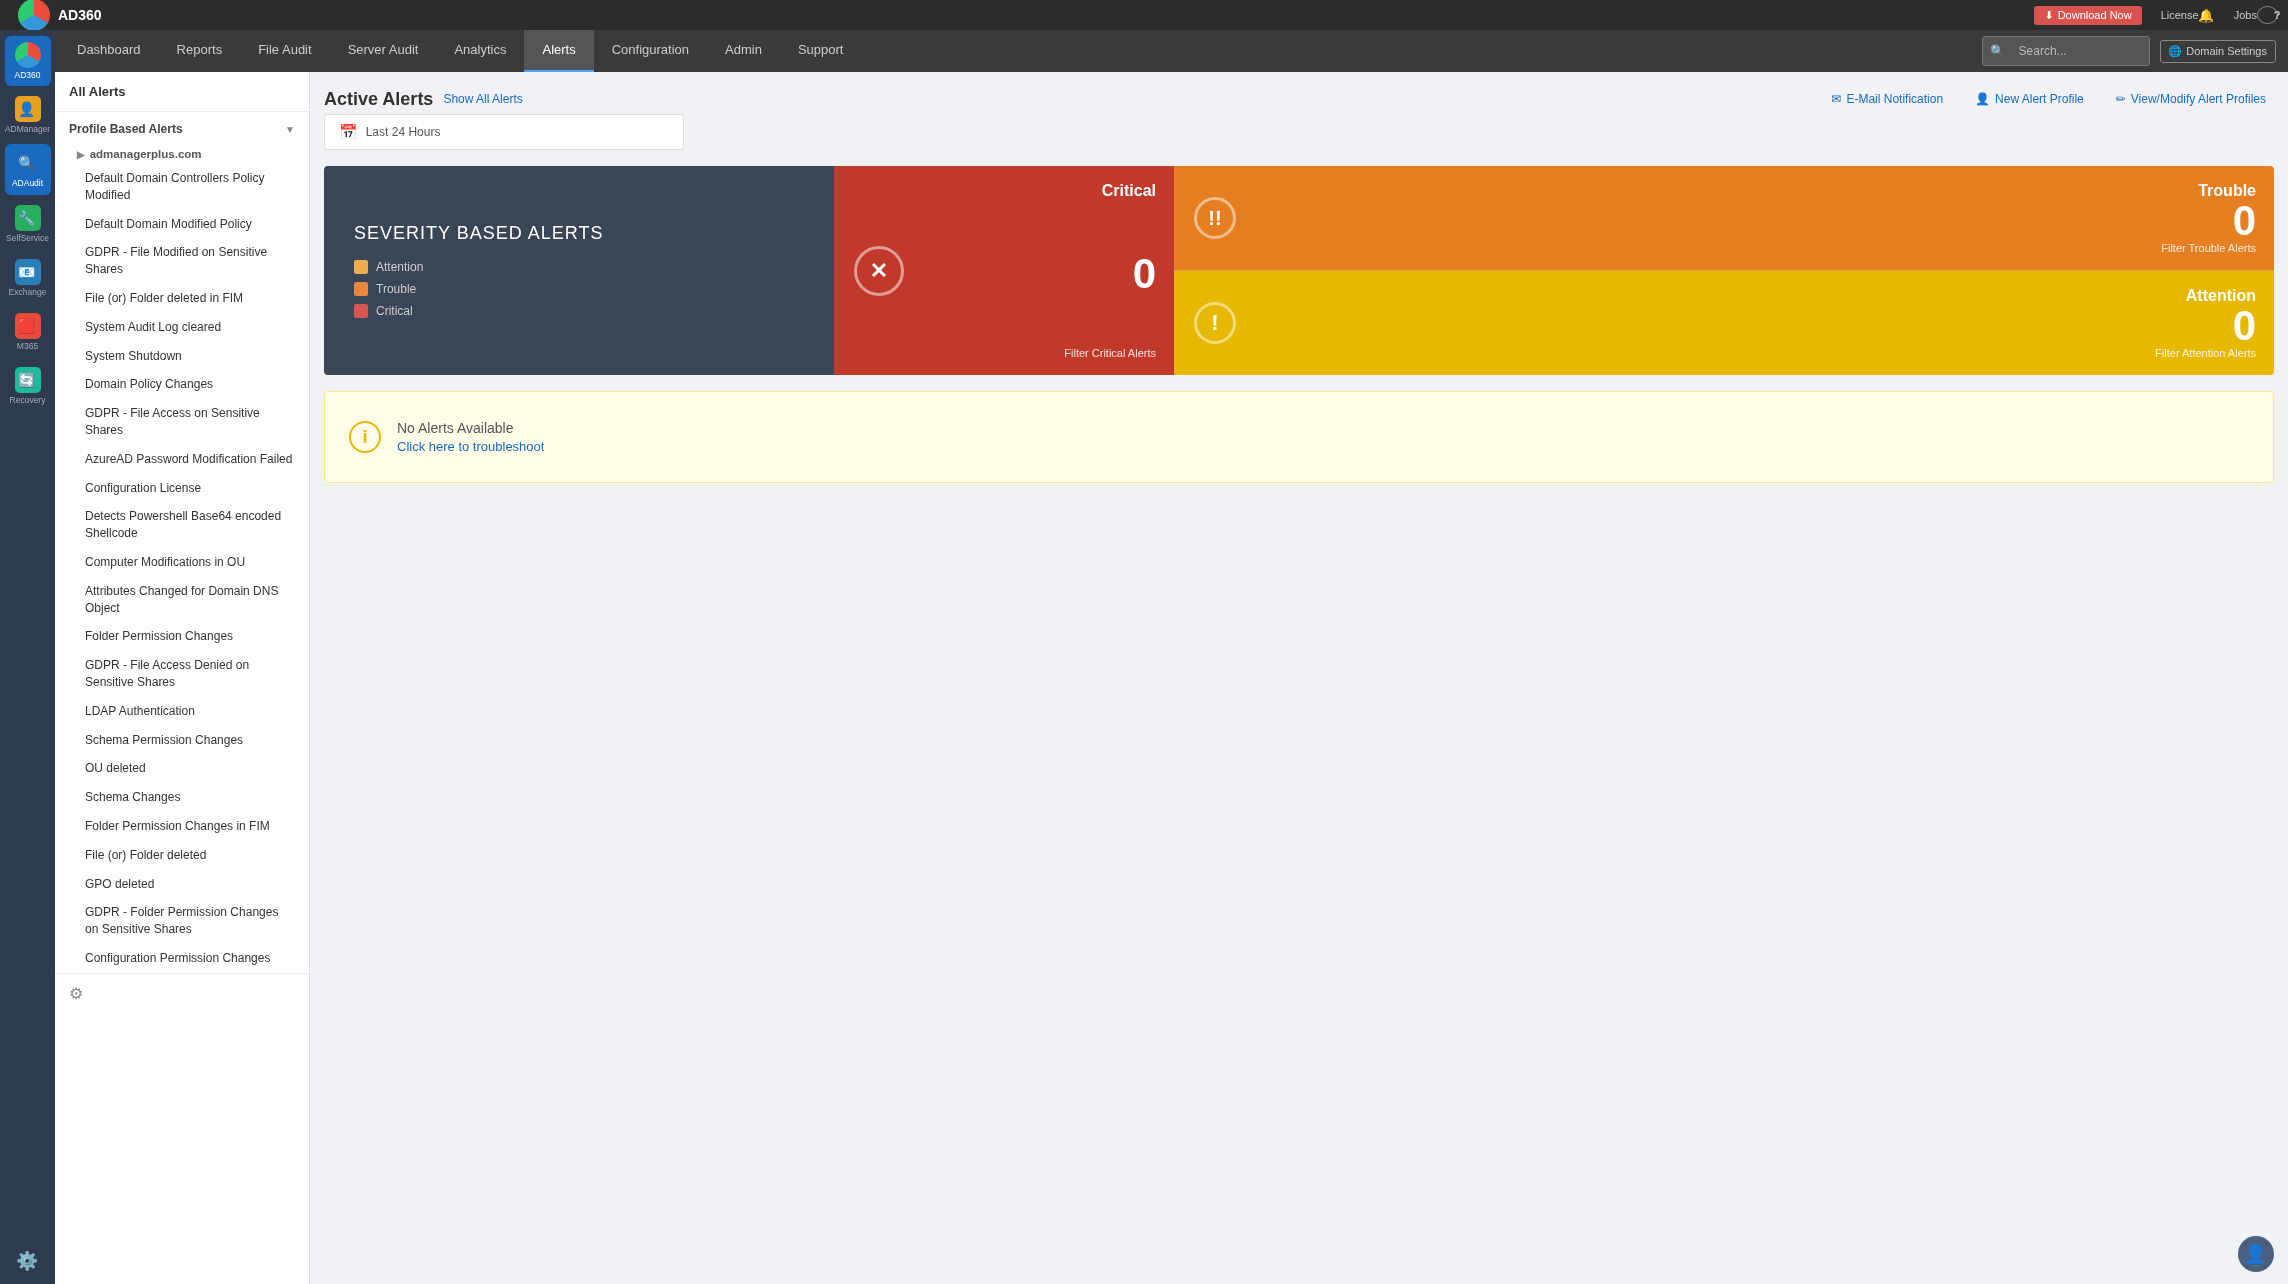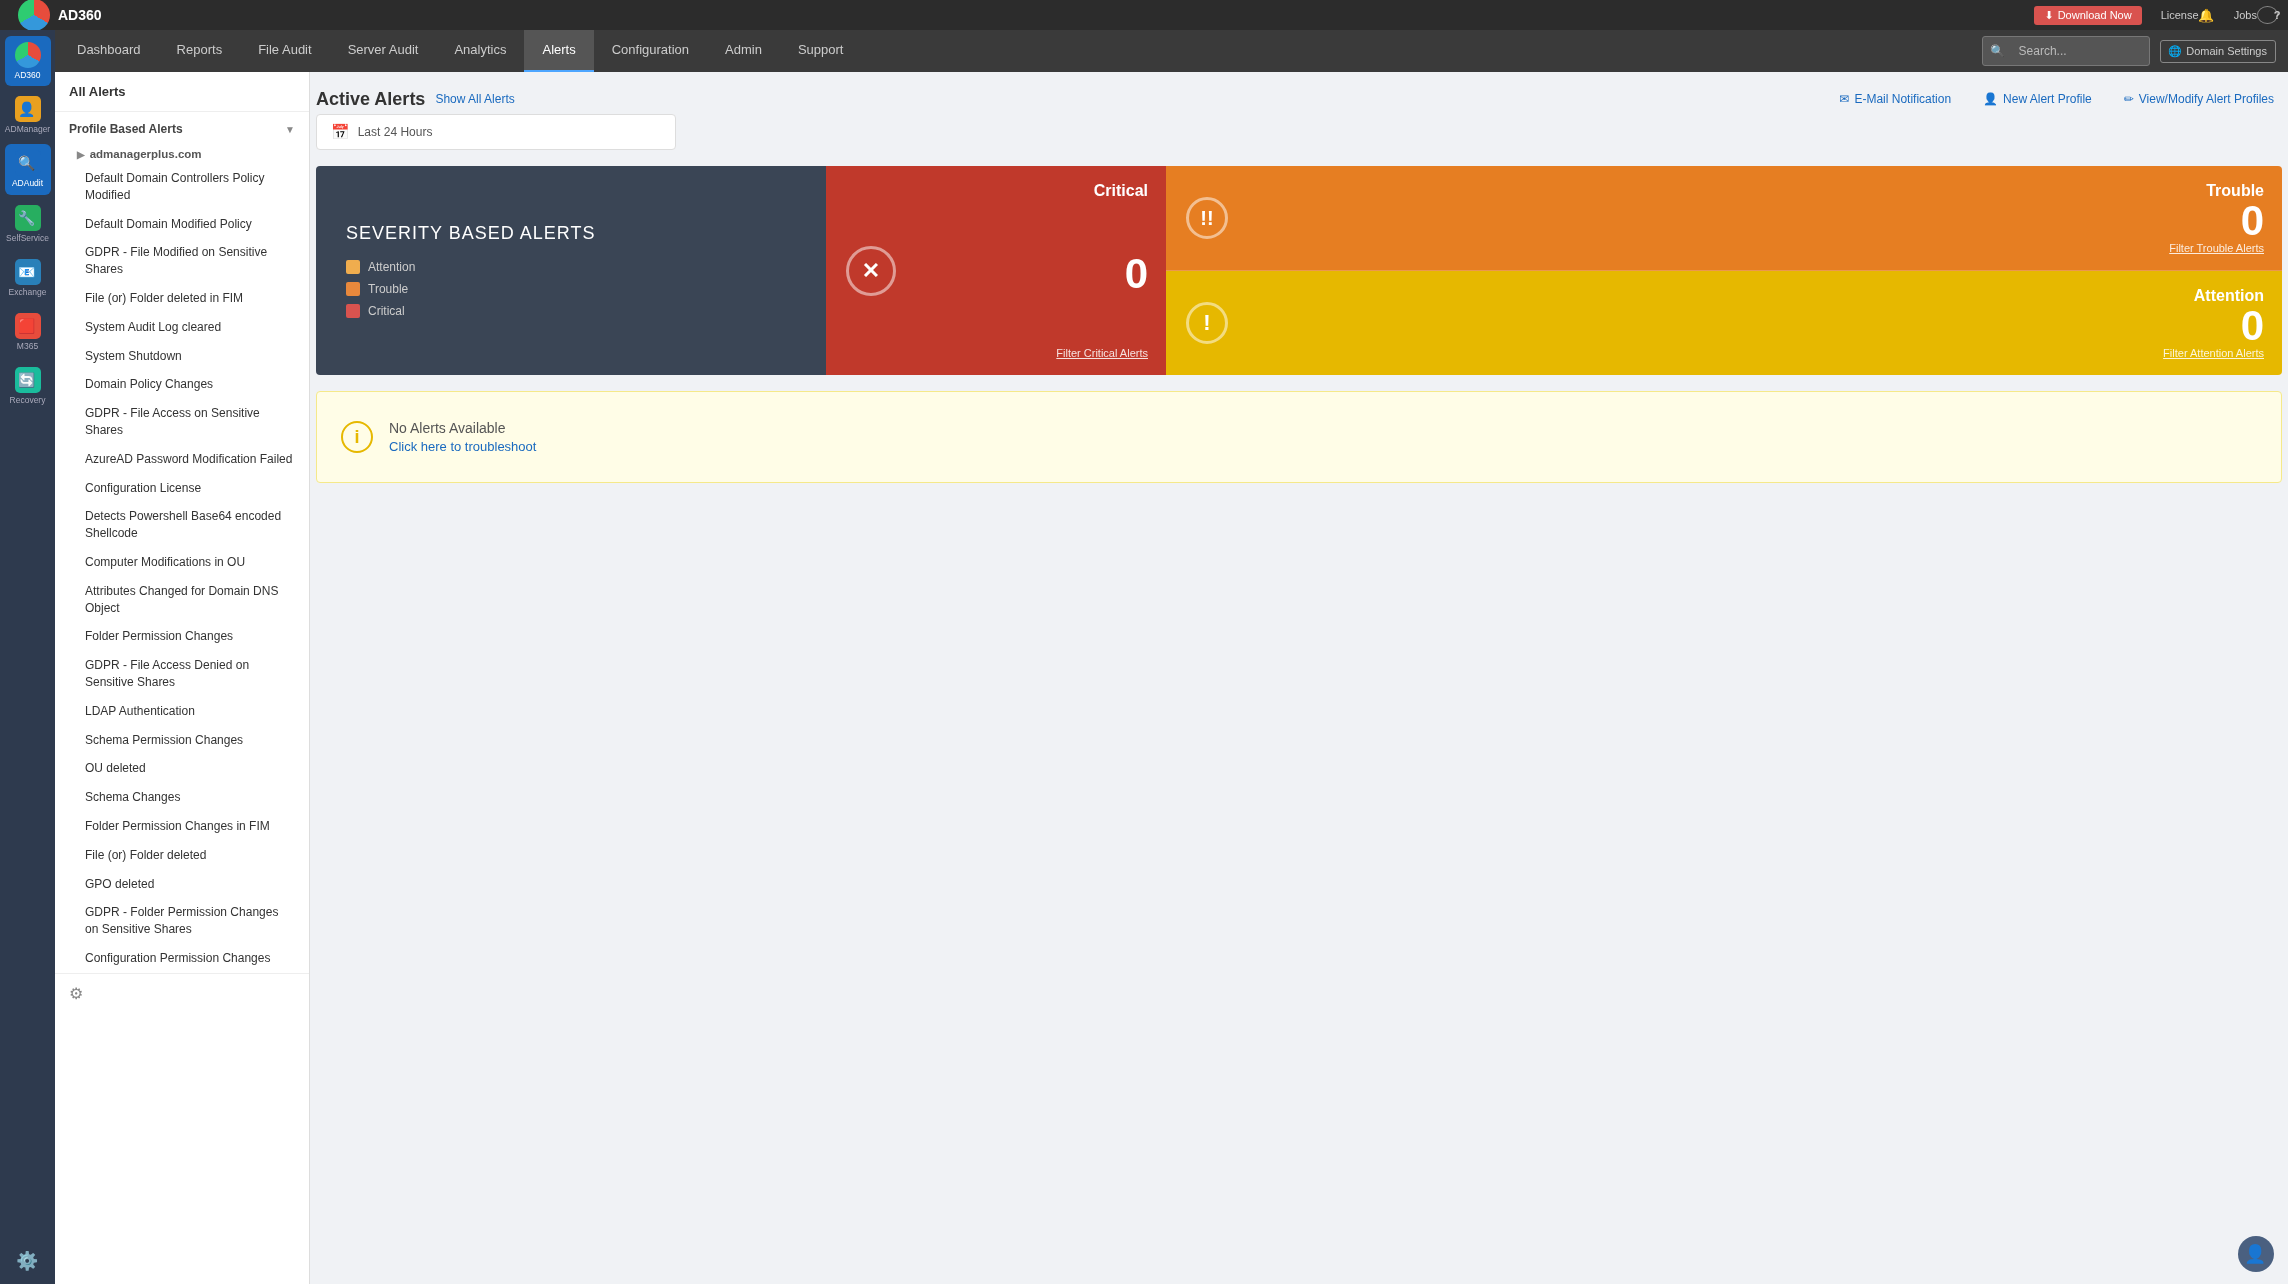--- a/index.html
+++ b/index.html
@@ -184,21 +184,21 @@
       font-size: 12px;
       color: #333;
       cursor: pointer;
       line-height: 1.4;
     }
 
     
     .right-content {
       flex: 1;
       overflow-y: auto;
-      padding: 16px 6px;
+      padding: 16px 14px;
     }
     .alerts-title {
       font-size: 18px;
       font-weight: 600;
       color: #333;
     }
     .show-all-link {
       color: #1a6abf;
       font-size: 12px;
       text-decoration: none;
@@ -314,21 +314,20 @@
     .sev-card-count {
       font-size: 42px;
       font-weight: 700;
       color: #fff;
       align-self: flex-end;
       line-height: 1;
     }
     .sev-card-link {
       font-size: 11px;
       color: rgba(255,255,255,0.85);
-      text-decoration: underline;
       cursor: pointer;
       align-self: flex-end;
     }
     .sev-card-icon {
       position: absolute;
       left: 18px;
       top: 50%;
       transform: translateY(-50%);
       width: 40px;
       height: 40px;

